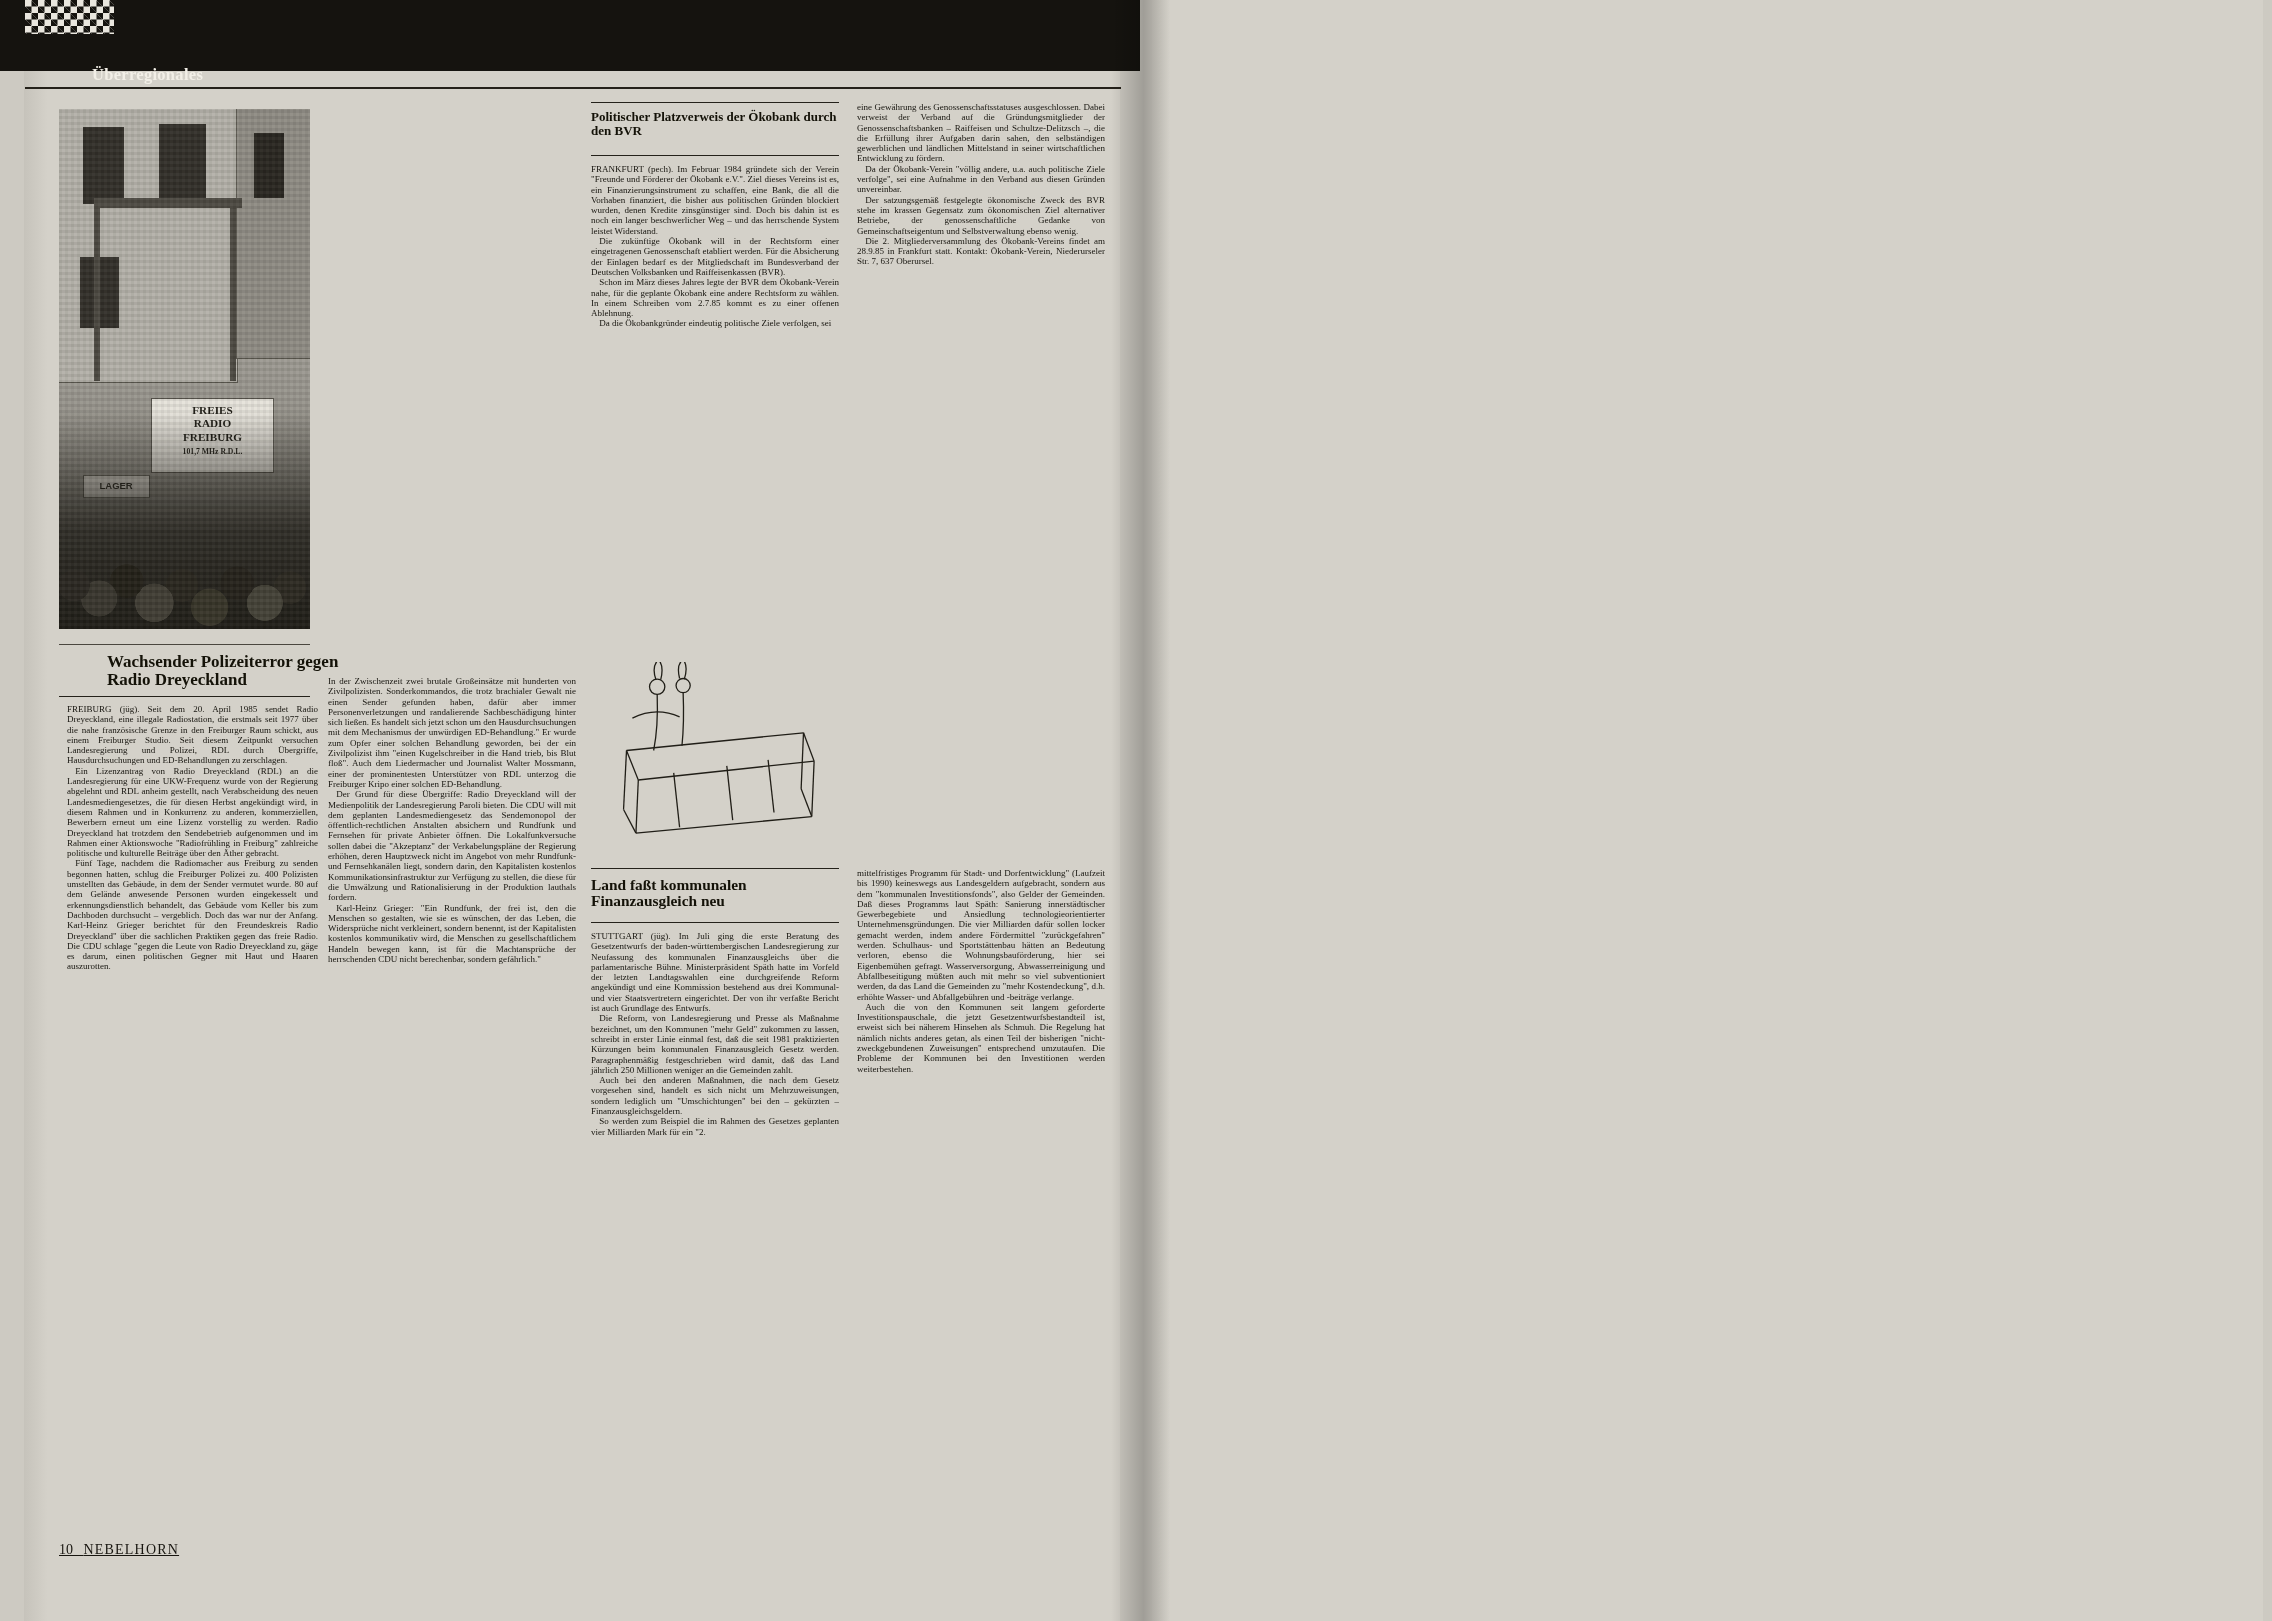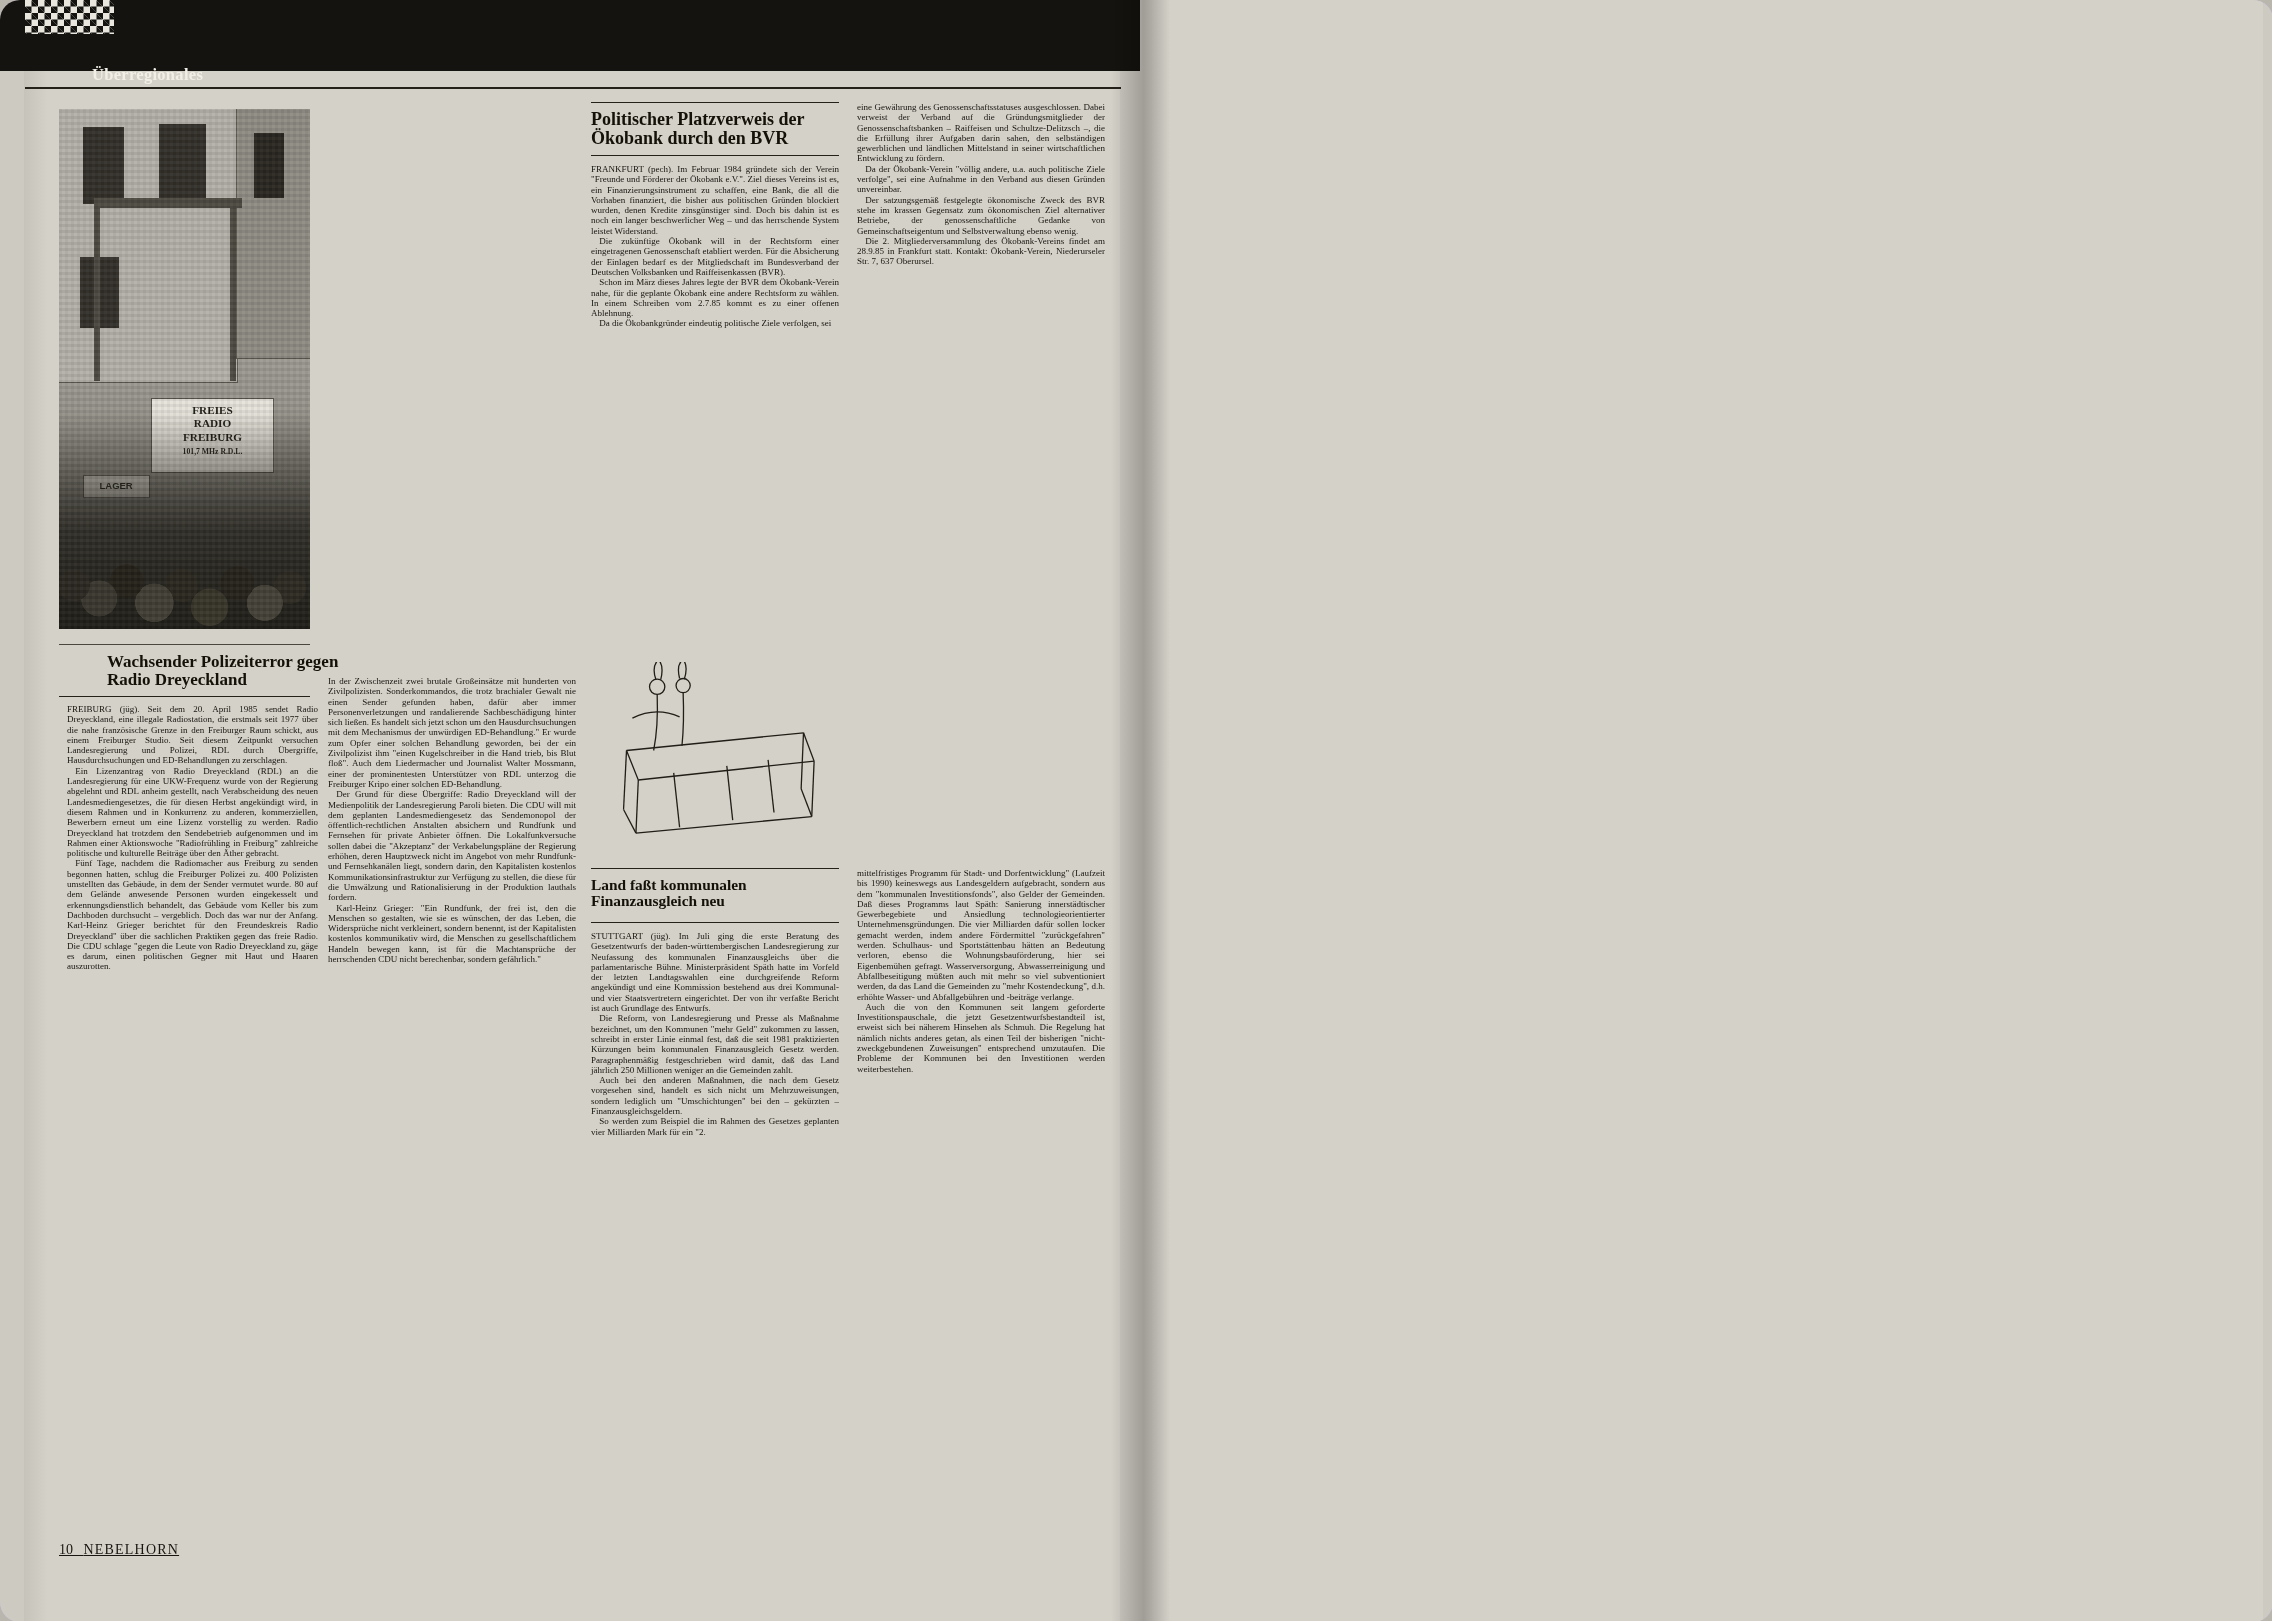--- a/index.html
+++ b/index.html
@@ -1,17 +1,17 @@
 <!DOCTYPE html>
 <html style="font-size:9.5px"><head>
 <meta charset="utf-8">
 <style>
   html,body{margin:0;padding:0;background:#b9b6ae;}
   body{font-family:"Liberation Serif", serif;}
-  #page{position:relative;width:2273px;height:1622px;background:#c4b5fd;overflow:hidden;border-radius:20px;}
+  #page{position:relative;width:2273px;height:1622px;background:#c4b5fd;overflow:hidden;}
 
   
   .sheet{position:absolute;top:0;height:1622px;background:#cdcac2;}
   .sheet.left{left:0;width:1140px;}
   .sheet.right{left:1140px;width:1132px;}
   .paper{position:absolute;background:#d2cfc7;}
 
   
   .left .paper{left:23.6px;top:0;width:1096px;height:1622px;
       background:linear-gradient(90deg,#c6c3bb 0px,#d4d1c9 23.6px,#d4d1c9 100%);}
@@ -120,21 +120,21 @@
       <p></p>
     </div>
 
     <div class="col" style="left:328px;top:644px;width:248px;margin-top:32px;">
       <p class="first">In der Zwischenzeit zwei brutale Großeinsätze mit hunderten von Zivilpolizisten. Sonderkommandos, die trotz brachialer Gewalt nie einen Sender gefunden haben, dafür aber immer Personenverletzungen und randalierende Sachbeschädigung hinter sich ließen. Es handelt sich jetzt schon um den Hausdurchsuchungen mit dem Mechanismus der unwürdigen ED-Behandlung." Er wurde zum Opfer einer solchen Behandlung geworden, bei der ein Zivilpolizist ihm "einen Kugelschreiber in die Hand trieb, bis Blut floß". Auch dem Liedermacher und Journalist Walter Mossmann, einer der prominentesten Unterstützer von RDL unterzog die Freiburger Kripo einer solchen ED-Behandlung.</p>
       <p>Der Grund für diese Übergriffe: Radio Dreyeckland will der Medienpolitik der Landesregierung Paroli bieten. Die CDU will mit dem geplanten Landesmediengesetz das Sendemonopol der öffentlich-rechtlichen Anstalten absichern und Rundfunk und Fernsehen für private Anbieter öffnen. Die Lokalfunkversuche sollen dabei die "Akzeptanz" der Verkabelungspläne der Regierung erhöhen, deren Hauptzweck nicht im Angebot von mehr Rundfunk- und Fernsehkanälen liegt, sondern darin, den Kapitalisten kostenlos Kommunikationsinfrastruktur zur Verfügung zu stellen, die diese für die Umwälzung und Rationalisierung in der Produktion lauthals fordern.</p>
       <p>Karl-Heinz Grieger: "Ein Rundfunk, der frei ist, den die Menschen so gestalten, wie sie es wünschen, der das Leben, die Widersprüche nicht verkleinert, sondern benennt, ist der Kapitalisten kostenlos kommunikativ wird, die Menschen zu gesellschaftlichem Handeln bewegen kann, ist für die Machtansprüche der herrschenden CDU nicht berechenbar, sondern gefährlich."</p>
     </div>
 
     <div class="rule" style="left:591px;top:102px;width:248px;"></div>
-    <div class="headline" style="left:591px;top:110px;width:248px;font-size:18px;">
+    <div class="headline" style="left:591px;top:110px;width:248px;font-size:13px;">
       <span>Politischer Platzverweis der Ökobank durch den BVR</span>
     </div>
     <div class="rule" style="left:591px;top:155px;width:248px;"></div>
     <div class="col" style="left:591px;top:164px;width:248px;">
       <p class="first">FRANKFURT (pech). Im Februar 1984 gründete sich der Verein "Freunde und Förderer der Ökobank e.V.". Ziel dieses Vereins ist es, ein Finanzierungsinstrument zu schaffen, eine Bank, die all die Vorhaben finanziert, die bisher aus politischen Gründen blockiert wurden, denen Kredite zinsgünstiger sind. Doch bis dahin ist es noch ein langer beschwerlicher Weg – und das herrschende System leistet Widerstand.</p>
       <p>Die zukünftige Ökobank will in der Rechtsform einer eingetragenen Genossenschaft etabliert werden. Für die Absicherung der Einlagen bedarf es der Mitgliedschaft im Bundesverband der Deutschen Volksbanken und Raiffeisenkassen (BVR).</p>
       <p>Schon im März dieses Jahres legte der BVR dem Ökobank-Verein nahe, für die geplante Ökobank eine andere Rechtsform zu wählen. In einem Schreiben vom 2.7.85 kommt es zu einer offenen Ablehnung.</p>
       <p>Da die Ökobankgründer eindeutig politische Ziele verfolgen, sei</p>
     </div>
     <div class="col" style="left:857px;top:102px;width:248px;">

